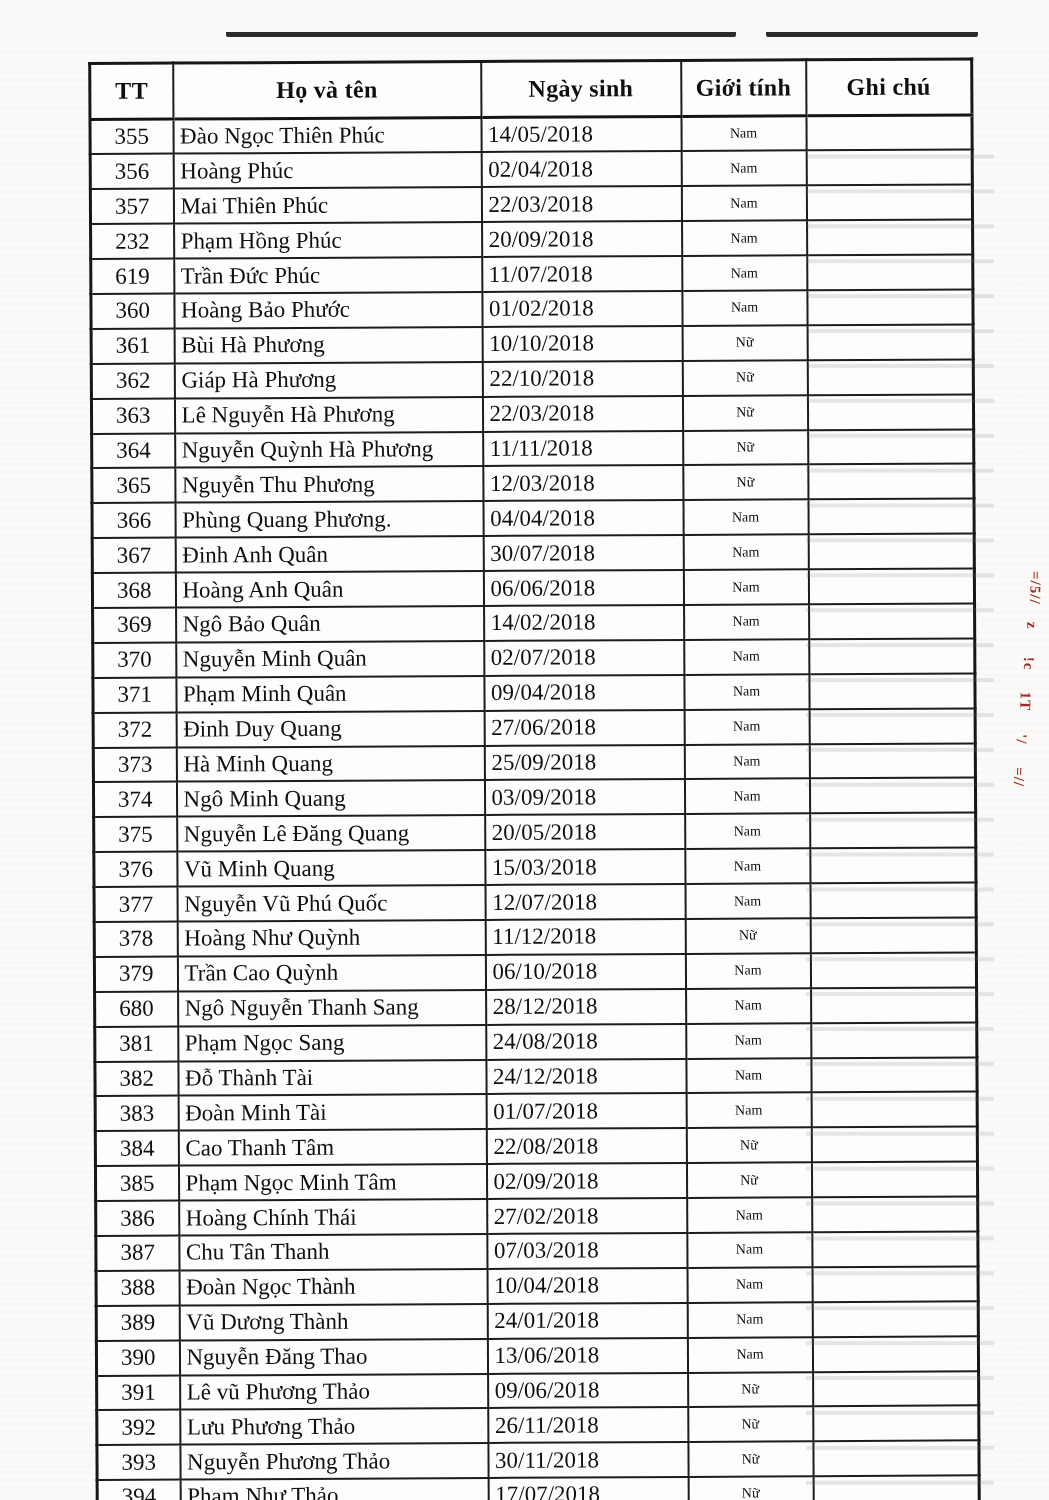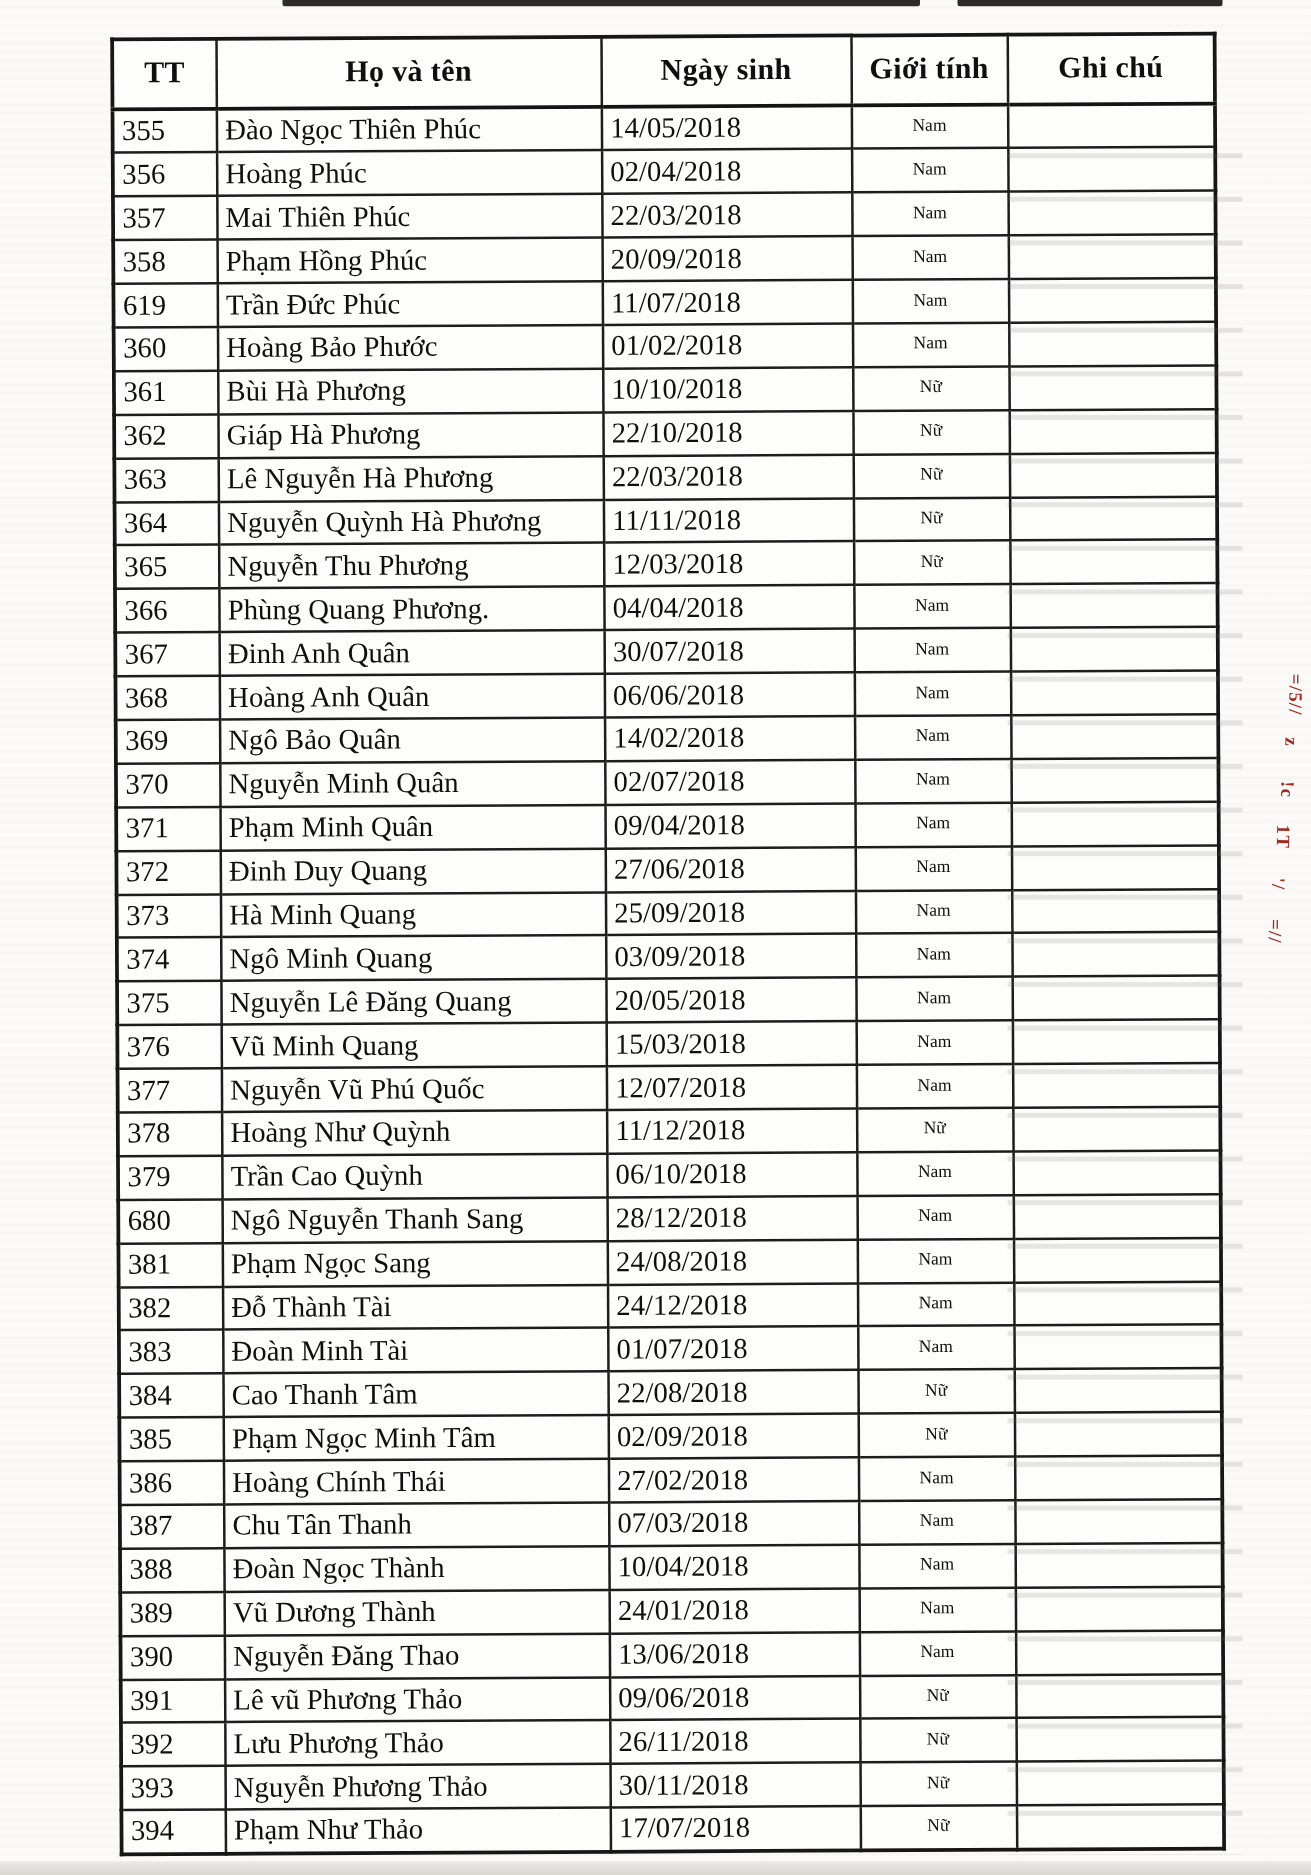--- a/index.html
+++ b/index.html
@@ -13,20 +13,21 @@
     position: relative;
   }
   
   .page {
     position: absolute;
     inset: 0;
     background:
       repeating-linear-gradient(to bottom,
         rgba(0,0,0,0.012) 0px, rgba(0,0,0,0.0) 3px, rgba(0,0,0,0.018) 7px),
       #fcfbf9;
+    margin-top: 32px;
   }
   
   .edge-top-a, .edge-top-b {
     position: absolute;
     top: 0;
     height: 5px;
     background: #2e2c2a;
     border-radius: 0 0 2px 2px;
   }
   .edge-top-a { left: 226px; width: 510px; }
@@ -80,21 +81,21 @@
   table.roster thead tr { height: 56px; }
   table.roster thead th {
     font-weight: bold;
     font-size: 24px;
     text-align: center;
     border-bottom: 3px solid #141414;
     letter-spacing: 0.3px;
   }
   table.roster tbody tr { height: 34.9px; }
   td.cell-tt {
-    text-align: left;
+    text-align: center;
     font-size: 23px;
     font-family: Liberation Serif, serif;
   }
   td.cell-name {
     text-align: left;
     font-size: 23px;
     padding-left: 9px;
   }
   td.cell-dob {
     font-size: 23px;
@@ -172,21 +173,21 @@
 
     <tr>
       <td class="cell-tt">357</td>
       <td class="cell-name">Mai Thiên Phúc</td>
       <td class="cell-dob">22/03/2018</td>
       <td class="cell-gender">Nam</td>
       <td class="cell-note"></td>
     </tr>
 
     <tr>
-      <td class="cell-tt">358</td>
+      <td class="cell-tt">232</td>
       <td class="cell-name">Phạm Hồng Phúc</td>
       <td class="cell-dob">20/09/2018</td>
       <td class="cell-gender">Nam</td>
       <td class="cell-note"></td>
     </tr>
 
     <tr>
       <td class="cell-tt">619</td>
       <td class="cell-name">Trần Đức Phúc</td>
       <td class="cell-dob">11/07/2018</td>

